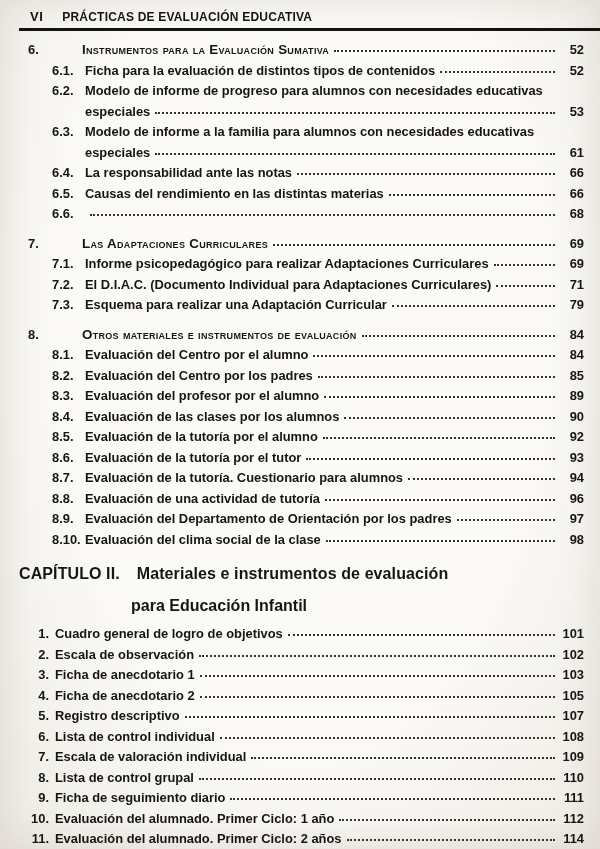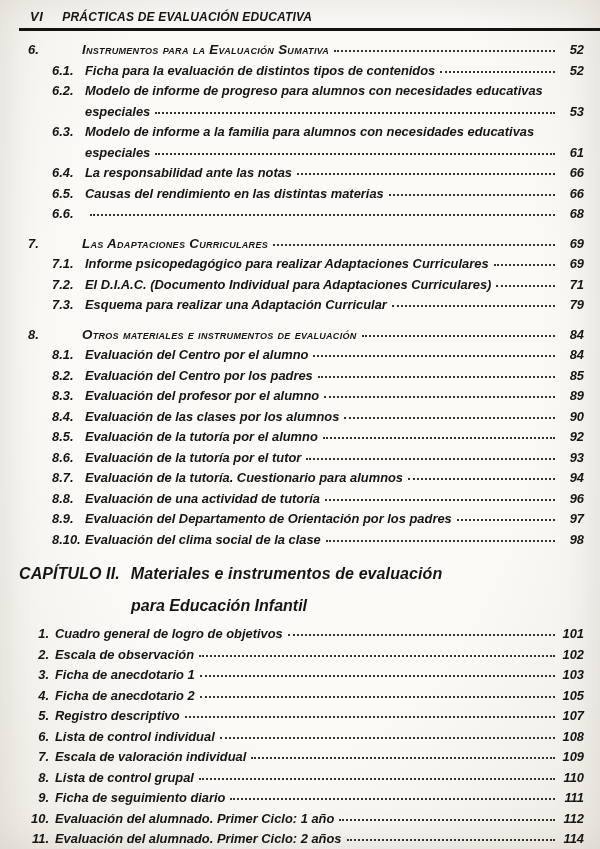--- a/index.html
+++ b/index.html
@@ -9,41 +9,40 @@
     font-weight:700;
     color:#171513;
     background:#efece7;
   }
   .page {
     width:600px; height:849px;
     padding:7px 16px 0 28px;
     overflow:hidden;
     background:radial-gradient(ellipse at 50% 38%, #fbfaf7 55%, #eeebe5 100%);
     box-shadow:inset 0 0 40px rgba(120,110,95,.18);
-    font-style:italic;
   }
   header { display:flex; align-items:baseline; margin-left:2px; padding-top:2px; }
   .hdr-page { font-size:13px; letter-spacing:.5px; }
   .hdr-title { font-size:12px; letter-spacing:.2px; margin-left:19px; }
   .rule { height:3px; background:#141312; margin:4px -16px 9px -9px; }
 
   .row { display:flex; align-items:baseline; font-size:12.9px; line-height:20.5px; white-space:nowrap; }
   .entry.main { margin-top:9px; }
   .entry.main .num { flex:none; width:22px; }
   .entry.main .txt { font-variant:small-caps; font-size:13.4px; letter-spacing:.3px;padding-left:32px; }
   .entry.sub .row { padding-left:24px; }
   .entry.sub .num { flex:none; width:33px; }
   .entry.sub .row.cont { padding-left:57px; }
   .entry.plain .num { flex:none; width:21px; text-align:right; margin-right:6px; }
   .leader { flex:1; min-width:10px; border-bottom:2px dotted #35322e; margin:0 3px 0 5px; position:relative; top:-2px; }
   .pg { flex:none; min-width:26px; text-align:right; }
 
   .chapter { margin:15px 0 9px -9px; }
   .ch-line1 { font-size:16px; letter-spacing:.1px; }
-  .ch-label { margin-right:11px; }
+  .ch-label { margin-right:17px; }
   .ch-line2 { font-size:16px; padding-left:112px; margin-top:14px; }
 </style>
 </head>
 <body>
 
 <div class="page">
   <header>
     <span class="hdr-page">VI</span>
     <span class="hdr-title">PRÁCTICAS DE EVALUACIÓN EDUCATIVA</span>
   </header>

